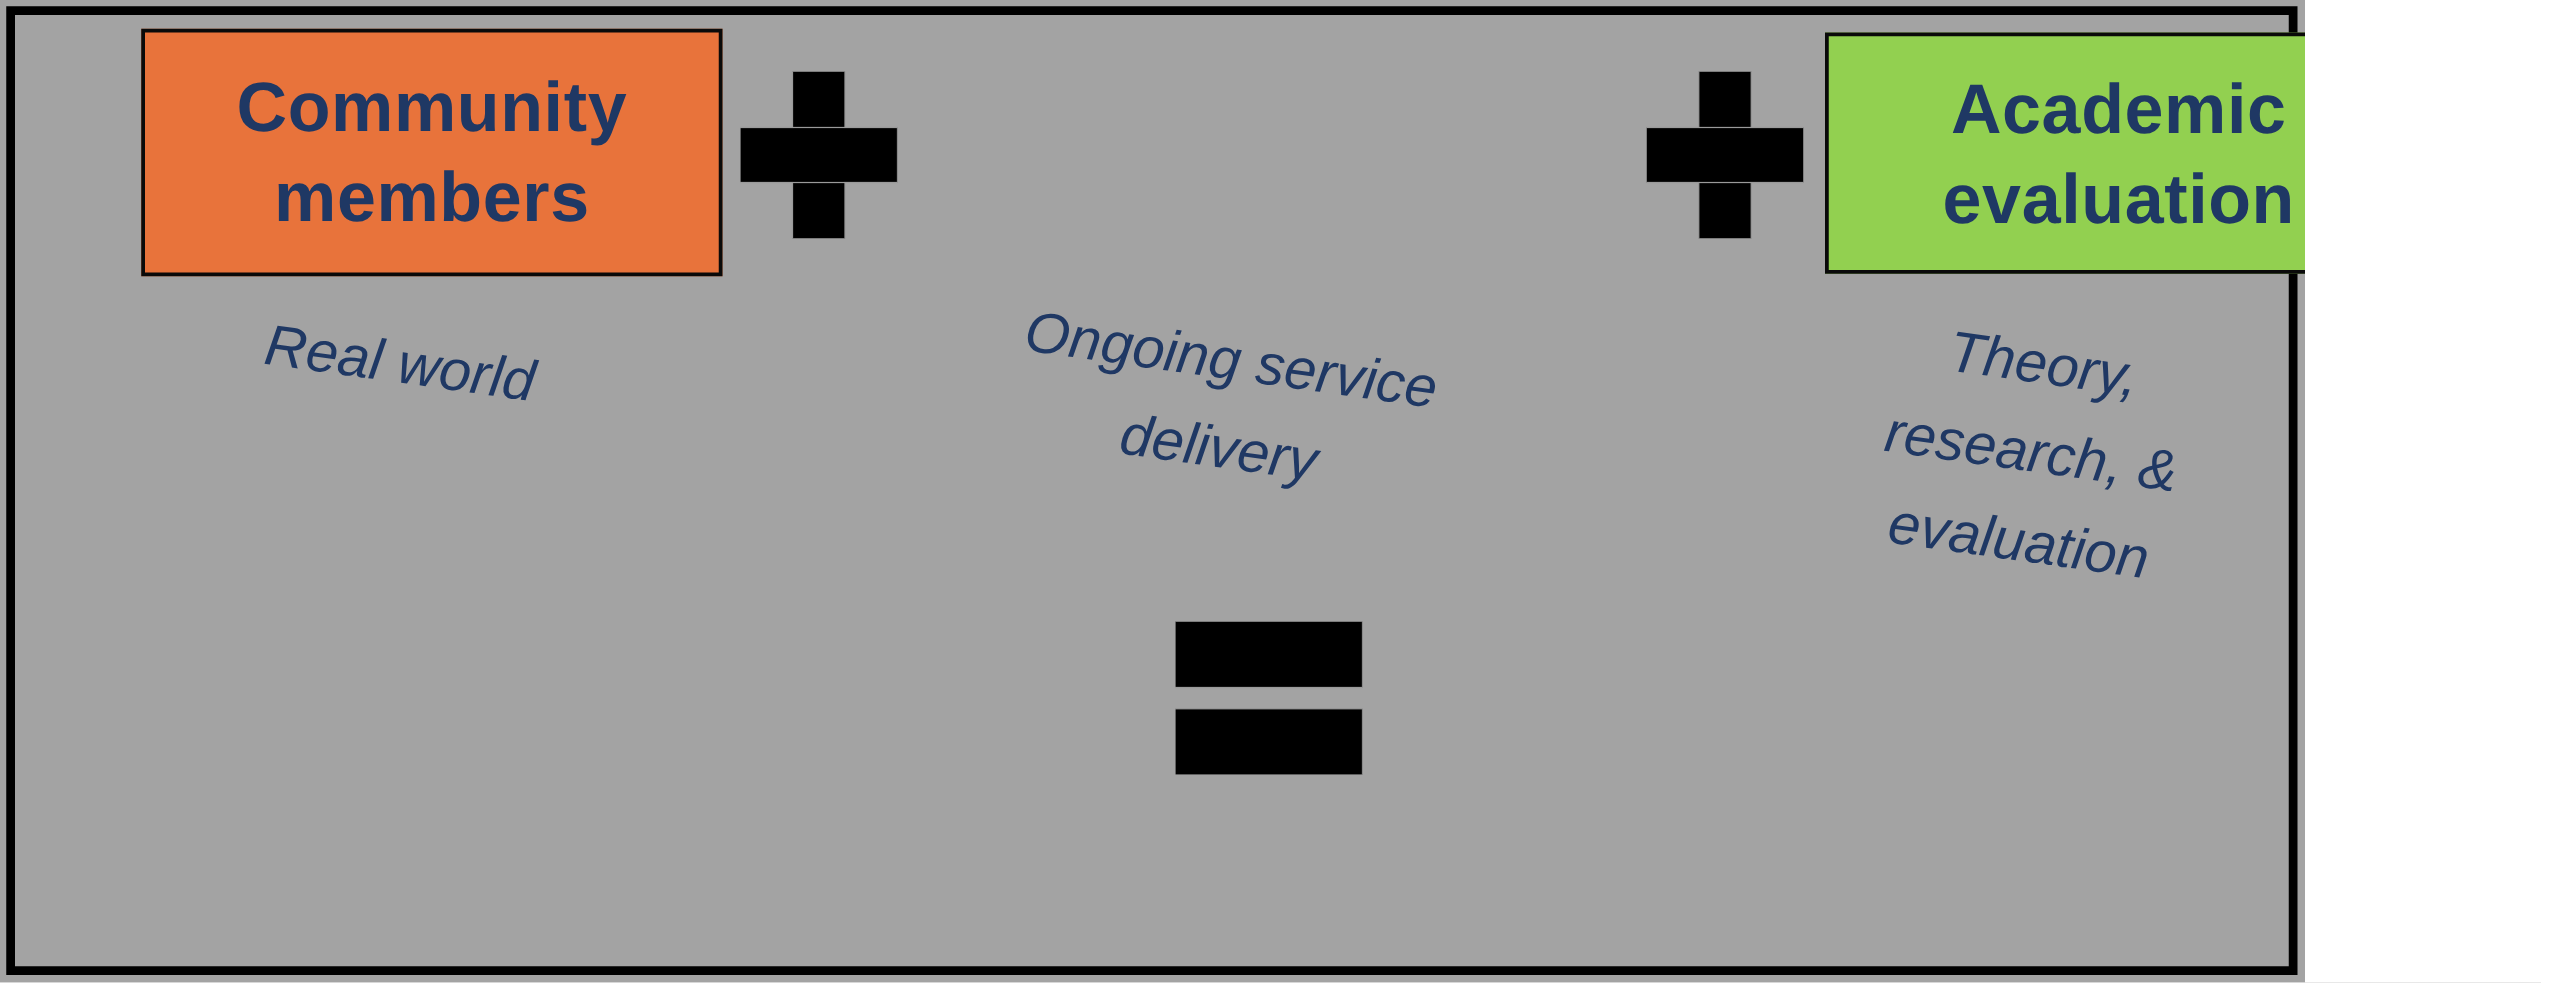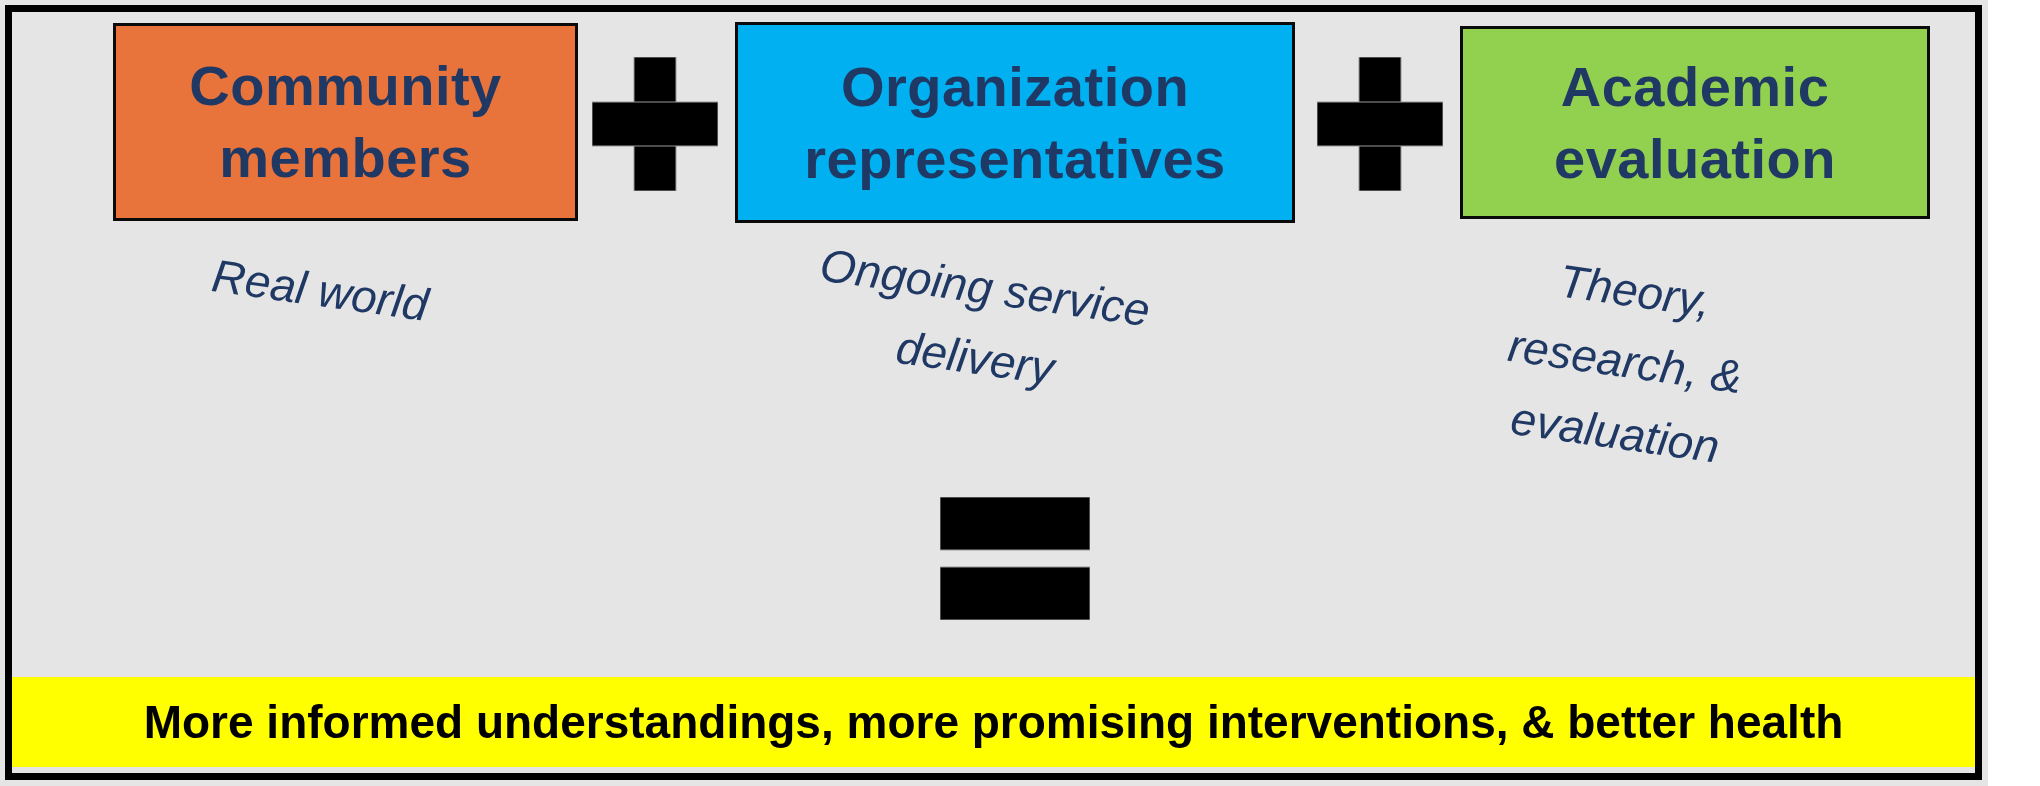--- a/index.html
+++ b/index.html
@@ -1,20 +1,20 @@
 <!DOCTYPE html>
 <html><head>
 <meta charset="utf-8">
 <style>
   html, body { margin: 0; padding: 0; background: #ffffff; }
   #screen {
     position: relative;
-    width: 1988px;
+    width: 1844px;
     height: 786px;
-    background: #e5e5e5;
+    background: #a3a3a3;
     font-family: "Liberation Sans", sans-serif;
     overflow: hidden;
   }
   .frame {
     position: absolute;
     left: 5px; top: 5px; right: 6px; bottom: 6px;
     border: 7px solid #000000;
   }
   .box {
     position: absolute;
@@ -81,40 +81,34 @@
   <div class="box box1" style="background-color: rgb(232, 115, 59);">
     <span class="box-label">Community members</span>
   </div>
 
   <svg class="plus plus1" viewBox="0 0 126 134" aria-hidden="true">
     <rect x="42" y="0" width="42" height="134" fill="#000000" stroke="#9a9a9a" stroke-width="1"></rect>
     <rect x="0" y="45" width="126" height="44" fill="#000000" stroke="#9a9a9a" stroke-width="1"></rect>
     <rect x="43" y="46" width="40" height="42" fill="#000000" stroke="none"></rect>
   </svg>
 
-  <div class="box box2" style="background-color: rgb(0, 176, 240);">
-    <span class="box-label">Organization representatives</span>
-  </div>
 
   <svg class="plus plus2" viewBox="0 0 126 134" aria-hidden="true">
     <rect x="42" y="0" width="42" height="134" fill="#000000" stroke="#9a9a9a" stroke-width="1"></rect>
     <rect x="0" y="45" width="126" height="44" fill="#000000" stroke="#9a9a9a" stroke-width="1"></rect>
     <rect x="43" y="46" width="40" height="42" fill="#000000" stroke="none"></rect>
   </svg>
 
   <div class="box box3" style="background-color: rgb(146, 208, 80);">
     <span class="box-label">Academic evaluation</span>
   </div>
 
   <div class="caption cap1">Real world</div>
   <div class="caption cap2">Ongoing service delivery</div>
   <div class="caption cap3">Theory, research, &amp; evaluation</div>
 
   <svg class="equals" viewBox="0 0 150 123" aria-hidden="true">
     <rect x="0" y="0" width="150" height="53" fill="#000000" stroke="#9a9a9a" stroke-width="1"></rect>
     <rect x="0" y="70" width="150" height="53" fill="#000000" stroke="#9a9a9a" stroke-width="1"></rect>
   </svg>
 
-  <div class="banner" style="background-color: rgb(255, 255, 0);">
-    <span class="banner-text">More informed understandings, more promising interventions, &amp; better health</span>
-  </div>
 
 </div>
 
 </body></html>

